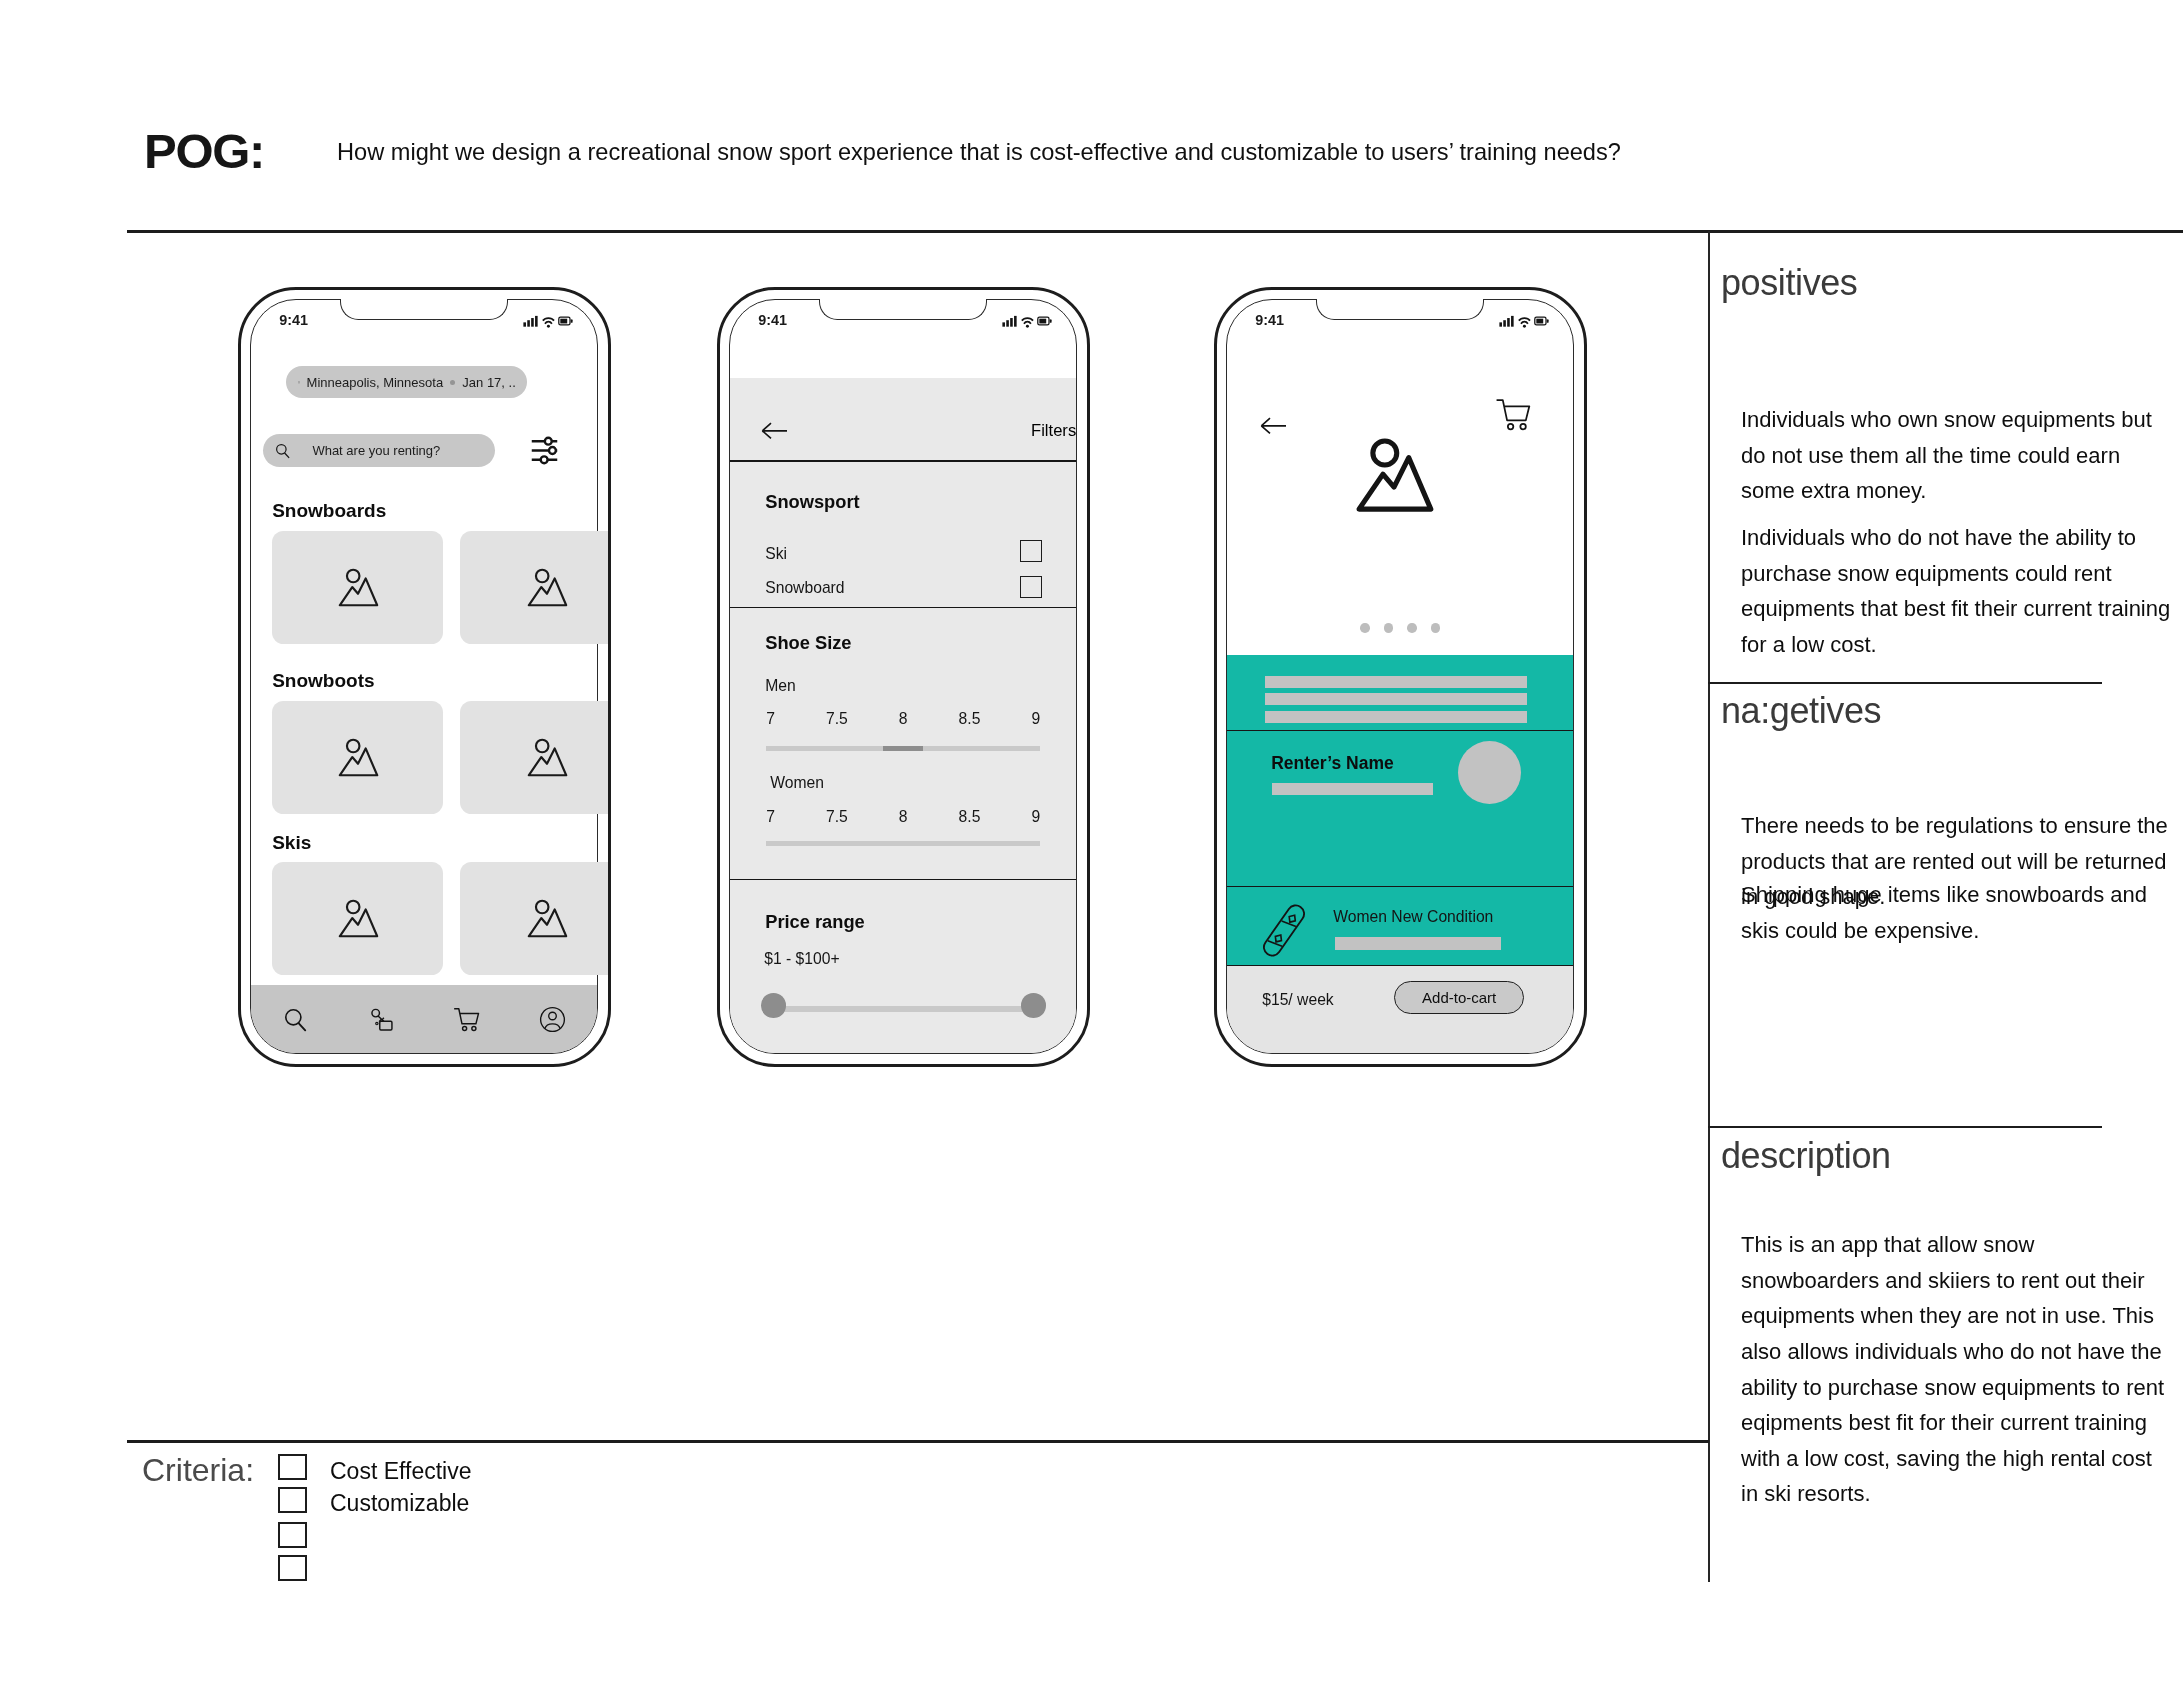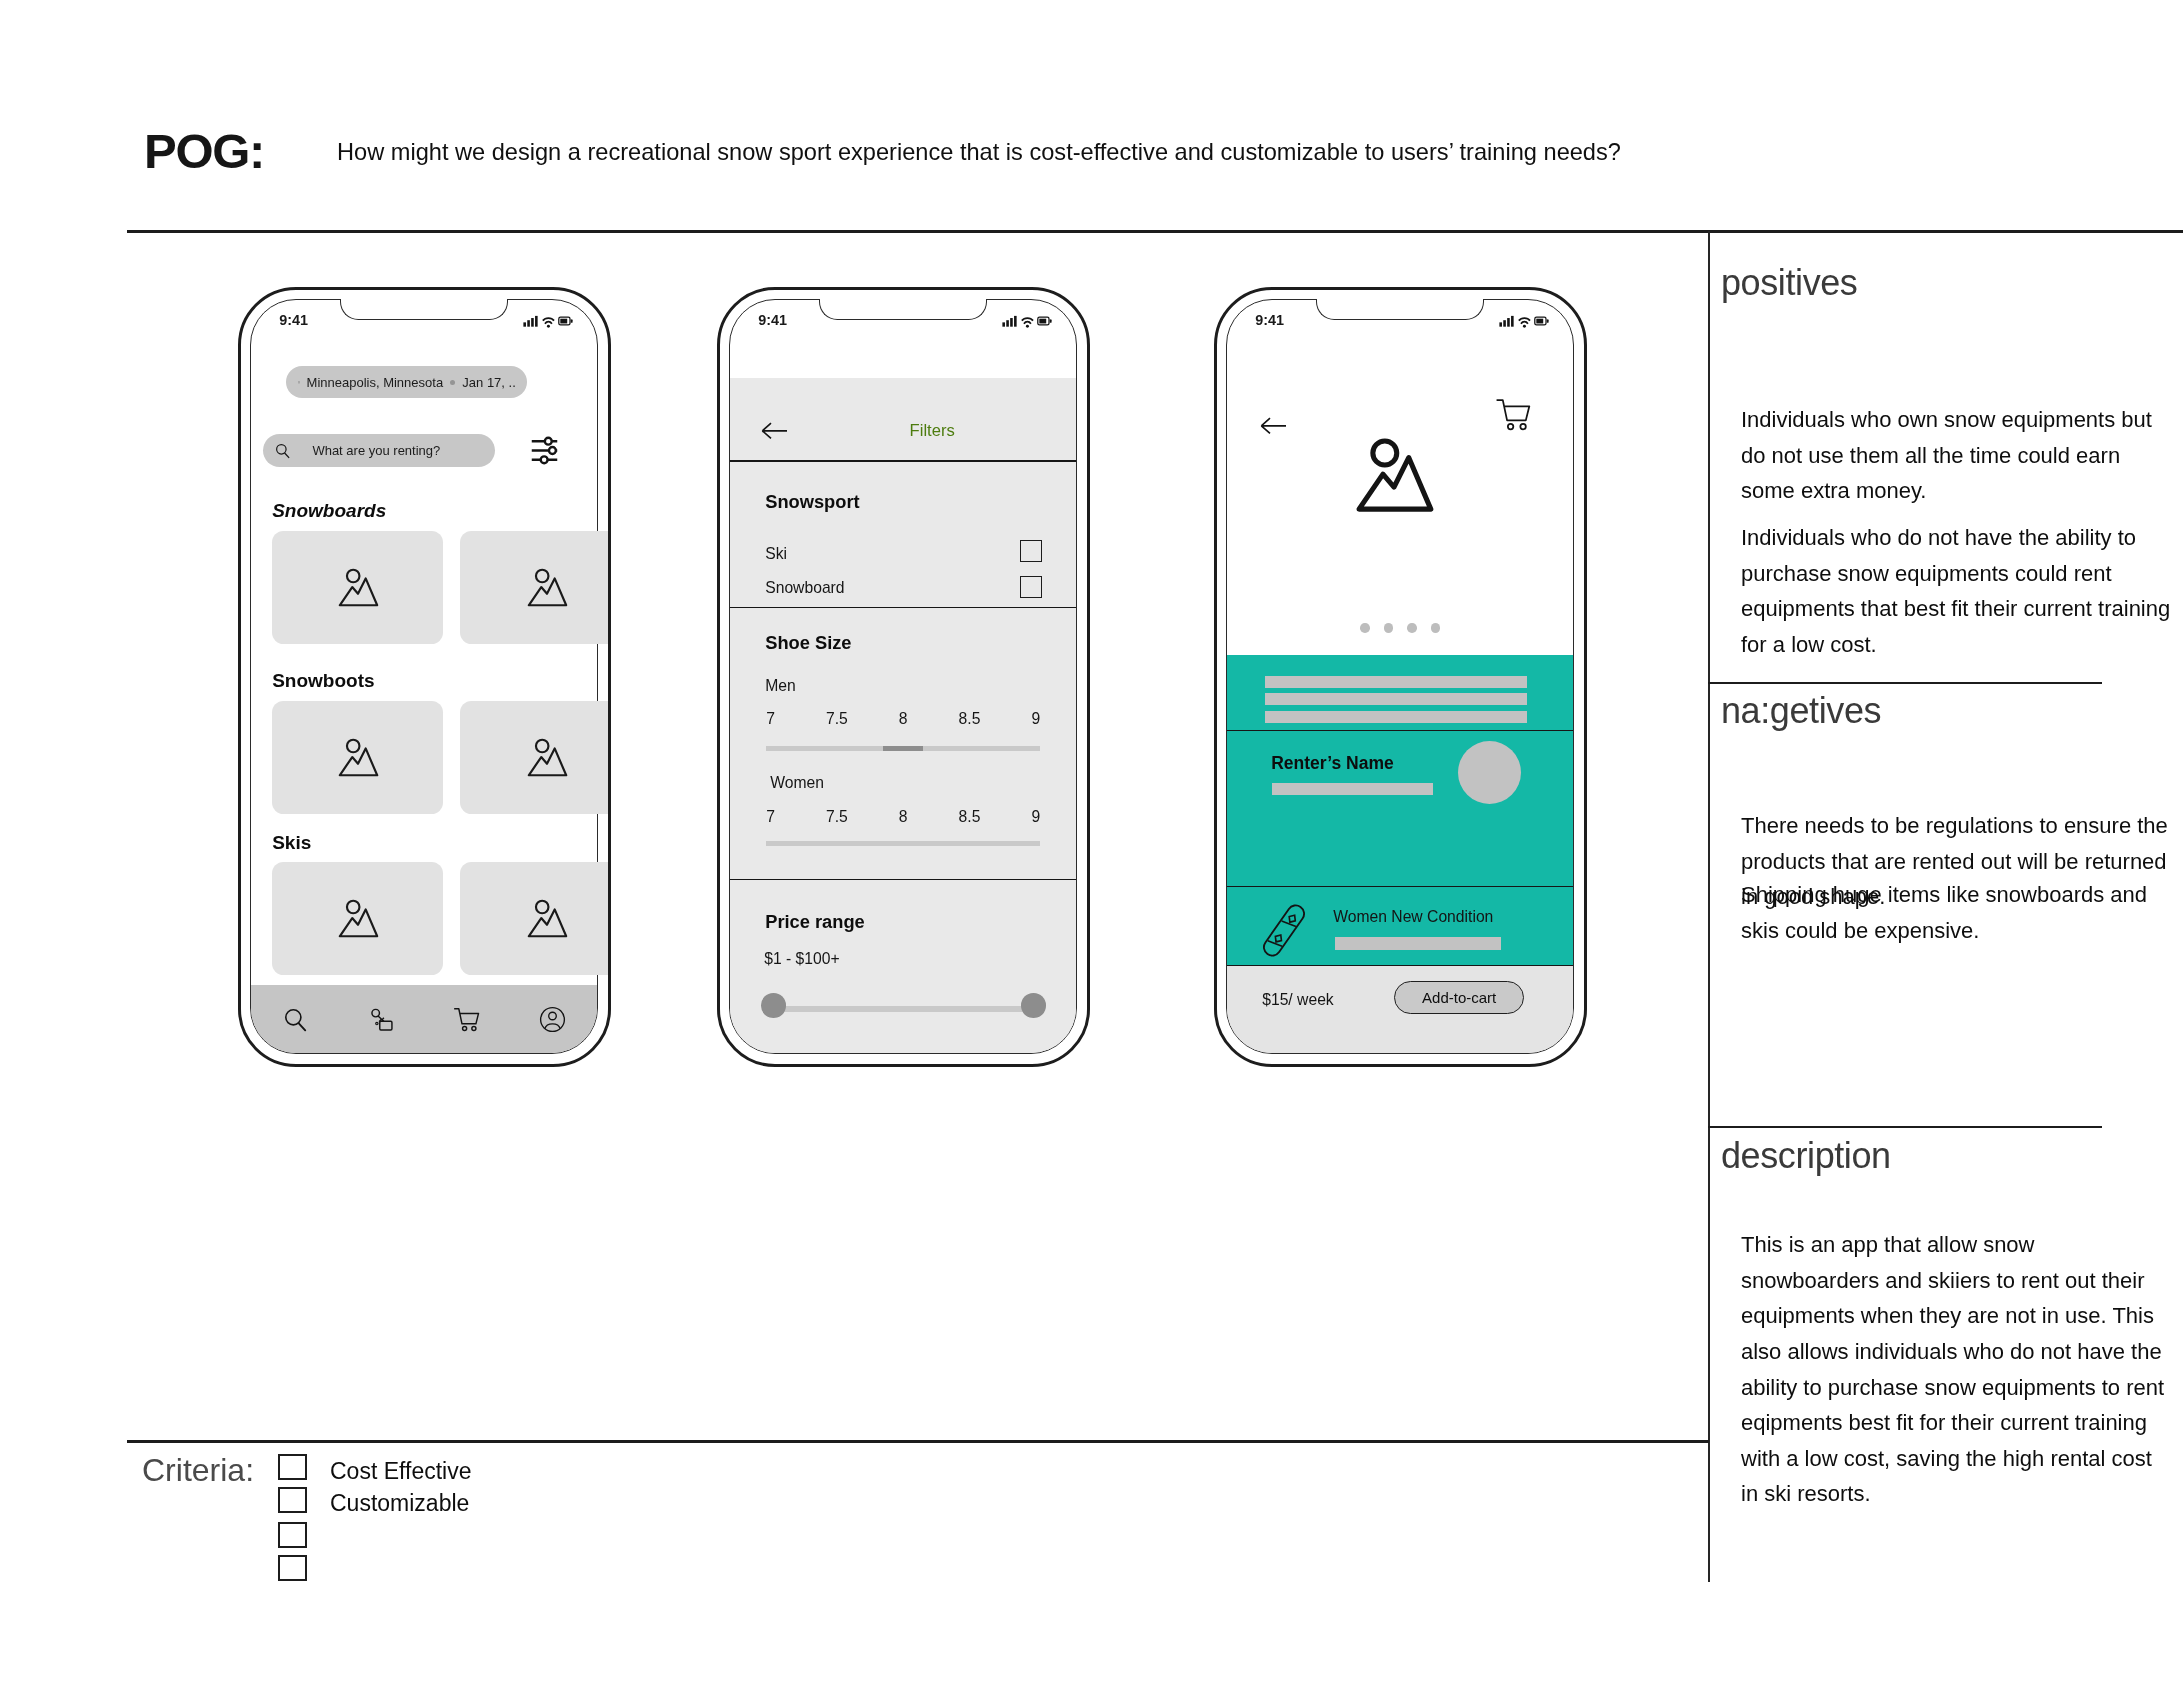--- a/index.html
+++ b/index.html
@@ -33,21 +33,21 @@
   .shead{position:absolute;left:21px;font-size:19px;font-weight:700;color:#0d0d0d;}
   .card{position:absolute;height:113px;border-radius:11.4px;background:#e2e2e2;
         display:flex;align-items:center;justify-content:center;}
   .nav{position:absolute;left:0;bottom:0;width:100%;height:68px;background:#c5c5c5;
        border-radius:0 0 45px 45px;display:flex;align-items:center;justify-content:space-between;
        padding:0 31px;box-sizing:border-box;}
 
   
   .p2bg{position:absolute;left:0;right:0;top:78px;bottom:0;background:#e9e9e9;border-radius:0 0 45px 45px;}
   .hline{position:absolute;left:0;width:100%;background:#161616;}
-  .ph-title{position:absolute;left:0;top:121px;width:100%;text-align:center;font-size:16.6px;color:#4d7c0f;padding-left:29px;}
+  .ph-title{position:absolute;left:0;top:121px;width:100%;text-align:right;font-size:16.6px;color:#000000;}
   .h1{position:absolute;left:35px;font-size:18.3px;font-weight:700;color:#0d0d0d;}
   .opt{position:absolute;left:35px;font-size:15.7px;color:#161616;}
   .cbx{position:absolute;left:290px;width:20px;height:20px;border:1.7px solid #1c1c1c;background:transparent;}
   .sizes{position:absolute;left:36px;width:274px;display:flex;justify-content:space-between;
          font-size:15.7px;color:#161616;}
   .track{position:absolute;left:36px;width:274px;height:4.8px;background:#c9c9c9;}
   .seg{position:absolute;top:0;height:4.8px;background:#8d8d8d;}
   .rh{position:absolute;width:24.5px;height:24.5px;border-radius:50%;background:#8d8d8d;}
 
   
@@ -118,21 +118,21 @@
         </svg>
         <span>What are you renting?</span>
       </div>
       <svg class="abs" style="left:278px;top:135px;" width="31" height="31" viewBox="0 0 90 90">
         <path d="M8 18 H82 M8 45 H82 M8 72 H82" stroke="#141414" stroke-width="7" fill="none"></path>
         <circle cx="56" cy="18" r="10" fill="#fff" stroke="#141414" stroke-width="7"></circle>
         <circle cx="68" cy="45" r="10" fill="#fff" stroke="#141414" stroke-width="7"></circle>
         <circle cx="44" cy="72" r="10" fill="#fff" stroke="#141414" stroke-width="7"></circle>
       </svg>
 
-      <div class="shead" style="top:200px;font-style:italic;">Snowboards</div>
+      <div class="shead" style="top:200px;">Snowboards</div>
       <div class="card" style="left:21px;top:231px;width:171px;">
         <svg width="48" height="48" viewBox="0 0 100 100">
           <circle cx="40" cy="25" r="13" fill="none" stroke="#1a1a1a" stroke-width="4.5"></circle>
           <path d="M12 86 L38 48 L50 62 L66 30 L90 86 Z" fill="none" stroke="#1a1a1a" stroke-width="4.5" stroke-linejoin="round"></path>
         </svg>
       </div>
       <div class="card" style="left:209px;top:231px;width:173px;">
         <svg width="48" height="48" viewBox="0 0 100 100">
           <circle cx="40" cy="25" r="13" fill="none" stroke="#1a1a1a" stroke-width="4.5"></circle>
           <path d="M12 86 L38 48 L50 62 L66 30 L90 86 Z" fill="none" stroke="#1a1a1a" stroke-width="4.5" stroke-linejoin="round"></path>

